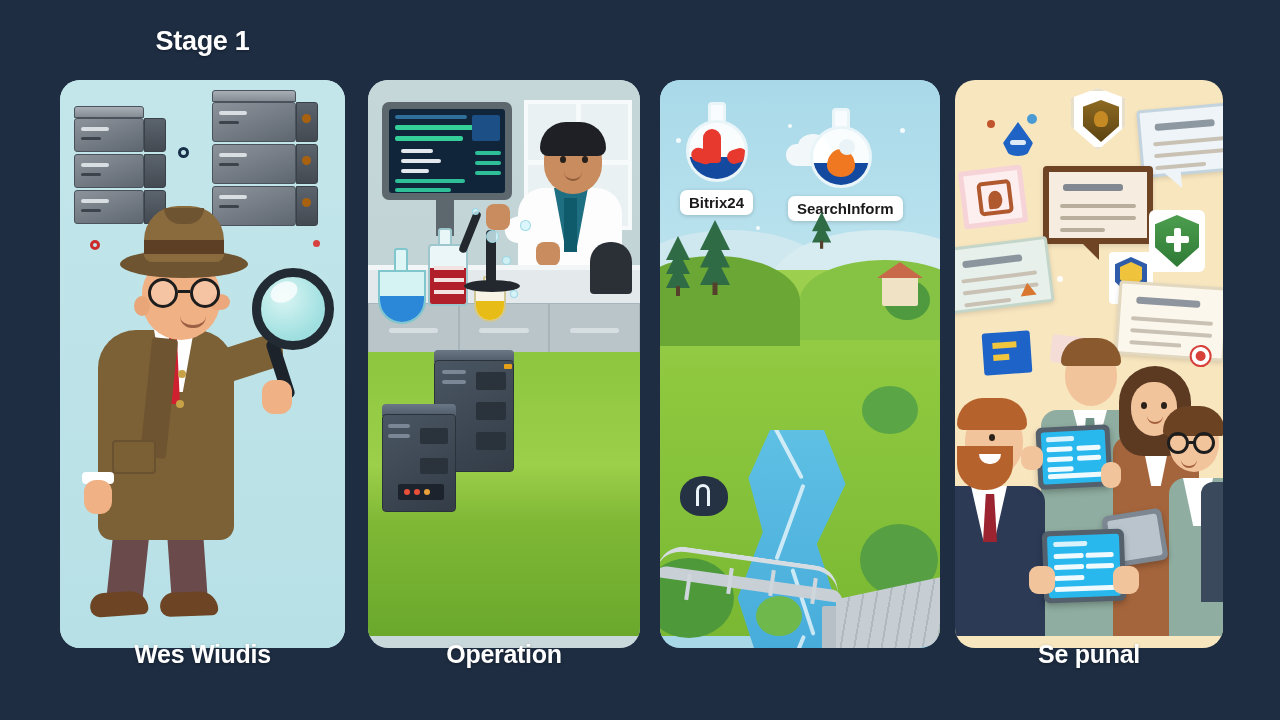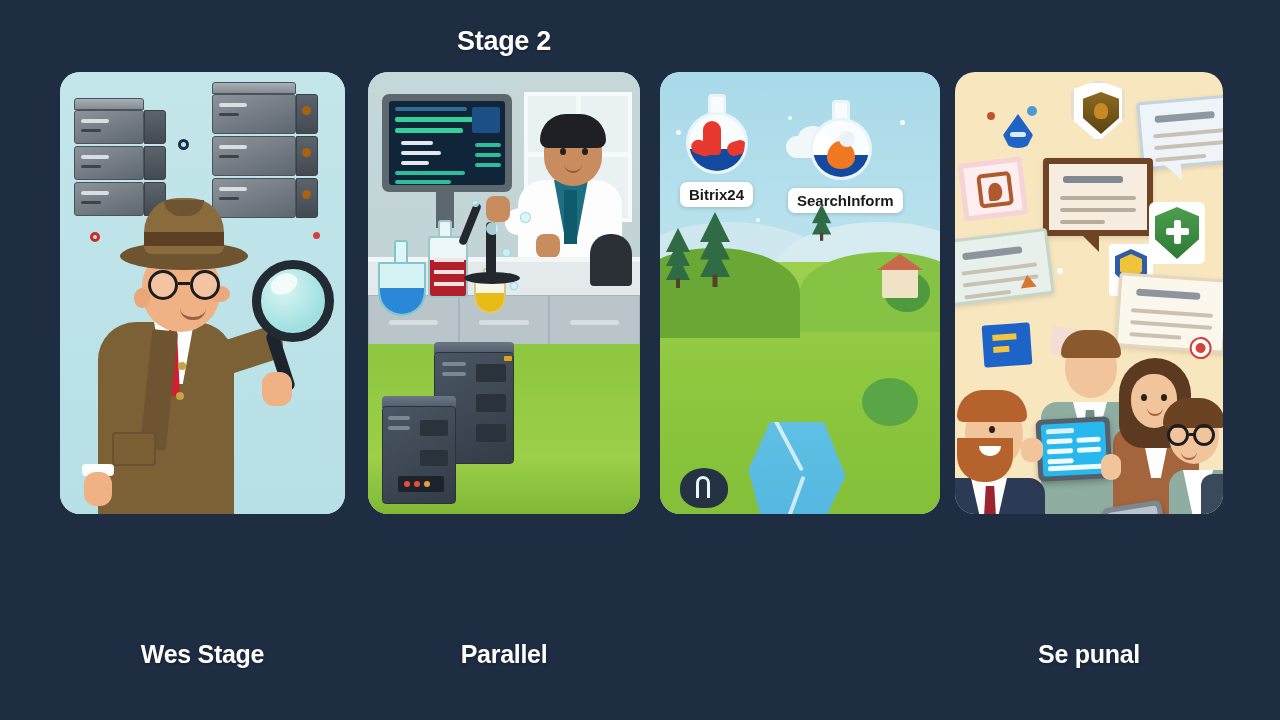--- a/index.html
+++ b/index.html
@@ -24,22 +24,22 @@
     white-space:nowrap;
   }
   .panel-caption {
     position:absolute; top:640px; left:0; width:100%;
     text-align:center; color:#ffffff;
     font-size:25px; font-weight:bold; letter-spacing:-0.3px;
     text-shadow:0 1px 3px rgba(0,0,0,.35);
     white-space:nowrap;
   }
   .panel-art {
-    position:absolute; top:72px; left:0;
-    width:100%; height:442px;
+    position:absolute; top:80px; left:0;
+    width:100%; height:568px;
     border-radius:20px; overflow:hidden;text-align:right;
   }
 
   
   #p1 { left:60px; width:285px; }
   #p1 .panel-art { background:#bfe3e8; }
   .p1-sky { position:absolute; inset:0; background:linear-gradient(#c3e6ea,#b7e0e6); }
   .rack { position:absolute; }
   .rack .unit {
     position:absolute; width:70px; height:34px;
@@ -284,20 +284,21 @@
   .t-hand { position:absolute; background:#f2c49c; border-radius:9px; }
   .dot-sm { position:absolute; border-radius:50%; }
   .spark { position:absolute; border-radius:50%; background:rgba(255,255,255,.85); }
 </style>
 </head>
 <body>
 
 <div id="stage">
 
   <div class="panel" id="p1">
+    <div class="panel-title">Stage 1</div>
     <div class="panel-art">
       <div class="p1-sky"></div>
 
       <div class="rack" id="rackA">
         <div class="top" style="left:0;top:-12px;"></div>
         <div class="unit" style="left:0;top:0;"></div>
         <div class="side" style="left:70px;top:0;"></div>
         <div class="unit" style="left:0;top:36px;"></div>
         <div class="side" style="left:70px;top:36px;"></div>
         <div class="unit" style="left:0;top:72px;"></div>
@@ -347,25 +348,24 @@
         <div class="d-hat-crown"></div>
         <div class="d-hat-dent"></div>
         <div class="d-hat-band"></div>
         <div class="d-arm"></div>
         <div class="mag-handle"></div>
         <div class="d-hand"></div>
         <div class="mag-ring"></div>
         <div class="mag-glare"></div>
       </div>
     </div>
-    <div class="panel-caption">Wes Stage</div>
+    <div class="panel-caption">Wes Wiudis</div>
   </div>
 
   <div class="panel" id="p2">
-    <div class="panel-title">Stage 2</div>
     <div class="panel-art">
 
       <div class="lab">
         <div class="lab-window">
           <i style="left:48px;top:0;width:5px;height:100%;"></i>
           <i style="left:0;top:56px;width:100%;height:5px;"></i>
         </div>
 
         <div class="monitor">
           <div class="screen">
@@ -470,21 +470,21 @@
           
           
           
           
           
           
         </div>
 
       </div>
     </div>
-    <div class="panel-caption">Parallel</div>
+    <div class="panel-caption">Operation</div>
   </div>
 
   <div class="panel" id="p3">
     <div class="panel-art">
       <div class="sky3"></div>
 
       <div class="hill" style="left:-40px;top:150px;width:220px;height:120px;background:#cfe8ef;"></div>
       <div class="hill" style="right:-50px;top:150px;width:220px;height:110px;background:#d6ecf1;"></div>
 
       <div class="logo-wrap" style="left:26px;top:22px;">

